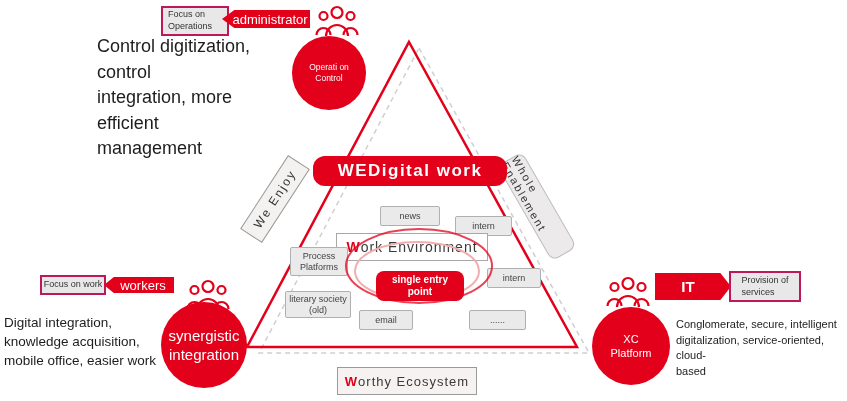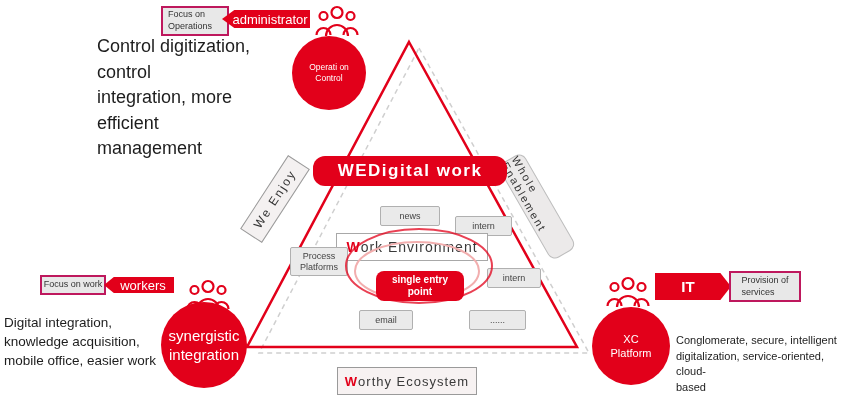--- a/index.html
+++ b/index.html
@@ -95,20 +95,24 @@
   </div>
   <div class="abs node" style="left:487px;top:268px;width:52px;height:18px;">
     <span class="preline">intern</span>
   </div>
 
   <div class="abs sep-box" style="left:376px;top:271px;width:88px;height:30px;">
     <span class="preline">single entry
 point</span>
   </div>
 
+  <div class="abs node" style="left:285px;top:291px;width:64px;height:25px;">
+    <span class="preline">literary society
+(old)</span>
+  </div>
   <div class="abs node" style="left:359px;top:310px;width:52px;height:18px;">
     <span class="preline">email</span>
   </div>
   <div class="abs node" style="left:469px;top:310px;width:55px;height:18px;">
     <span class="preline">......</span>
   </div>
 
   <div class="abs worthy" style="left:337px;top:367px;width:138px;height:26px;">
     <span class="red-letter">W</span>
       <span class="dark-letter">orthy Ecosystem</span>
@@ -177,17 +181,17 @@
     <span>IT</span>
   </div>
   <div class="abs focus-box" style="left:729px;top:271px;width:72px;height:31px;justify-content:center;text-align:left;padding:0;">
     <span class="preline">Provision of
 services</span>
   </div>
   <div class="abs circle" style="left:592px;top:307px;width:78px;height:78px;font-size:11px;">
     <span class="preline">XC
 Platform</span>
   </div>
-  <div class="abs desc preline" style="left:676px;top:317px;width:170px;font-size:11px;margin-top:16px;">Conglomerate, secure, intelligent
+  <div class="abs desc preline" style="left:676px;top:317px;width:170px;font-size:11px;">Conglomerate, secure, intelligent
 digitalization, service-oriented, cloud-
 based</div>
 
 </div>
 
 </body></html>

